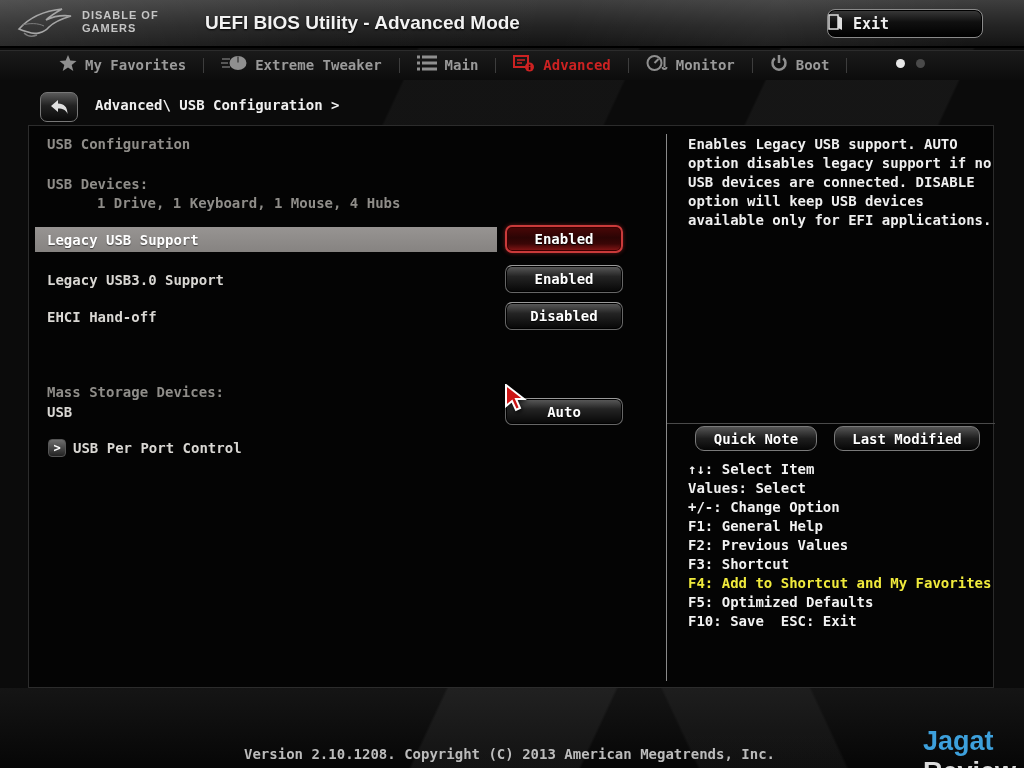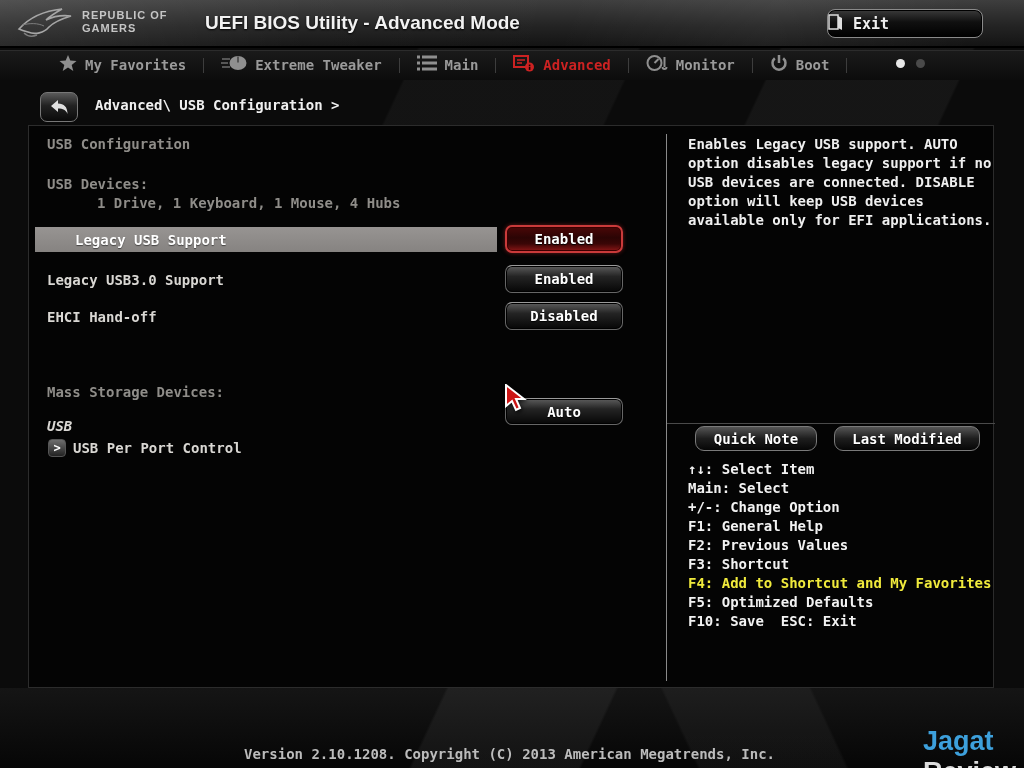--- a/index.html
+++ b/index.html
@@ -63,21 +63,21 @@
   .white-label { position:absolute; font-size:14px; font-weight:bold; color:#d9d7d3; white-space:pre; }
   .sec-title { left:18px; top:10px; }
   .dev-label { left:18px; top:50px; }
   .dev-value { left:68px; top:69px; }
 
   .opt-bar {
     position:absolute; left:6px; width:462px; height:25px; display:flex; align-items:center;
     cursor:pointer;
   }
   .opt-bar .opt-lbl { font-size:14px; font-weight:bold; color:#d9d7d3; padding-left:12px; }
-  .opt-bar.selected { background:linear-gradient(180deg,#979492 0%,#868381 100%);padding-left:28px; }
+  .opt-bar.selected { background:linear-gradient(180deg,#979492 0%,#868381 100%); }
   .opt-bar.selected .opt-lbl { color:#fff; text-shadow:0 1px 1px rgba(0,0,0,0.5); }
   .bar-r1 { top:101px; }
   .lbl-r2 { left:18px; top:146px; }
   .lbl-r3 { left:18px; top:183px; }
 
   .val-btn {
     position:absolute; left:476px; width:118px; height:28px;
     border-radius:7px; cursor:pointer;
     font-family:"DejaVu Sans Mono",monospace; font-size:14px; font-weight:bold; color:#fff;
     text-shadow:0 1px 1px #000;
@@ -88,21 +88,21 @@
   .btn-r1 { top:99px; }
   .btn-r2 { top:139px; }
   .btn-r3 { top:176px; }
   .val-btn.accent {
     background:linear-gradient(180deg,#4a0707 0%,#2b0404 45%,#3a0606 70%,#8a1616 100%);
     border:2px solid #c93a3a;
     box-shadow:0 0 0 1px #3a0000 inset, 0 0 4px rgba(200,40,40,0.5);
   }
 
   .ms-label { left:18px; top:258px; }
-  .usb-label { left:18px; top:292px;font-style:italic; }
+  .usb-label { left:18px; top:278px; }
   .btn-auto { top:272px; height:27px; }
 
   .submenu-row { position:absolute; left:19px; top:313px; display:flex; align-items:center; gap:7px; cursor:pointer; }
   .submenu-icon {
     width:18px; height:18px; border-radius:4px;
     background:linear-gradient(180deg,#6e6e6e,#222); border:1px solid #555;
     color:#fff; font-size:12px; font-weight:bold; line-height:16px; text-align:center;
   }
   .submenu-lbl { font-size:14px; font-weight:bold; color:#d9d7d3; }
 
@@ -146,21 +146,21 @@
 
   <div class="header">
     <span class="rog-logo">
       <svg width="58" height="38" viewBox="0 0 58 38">
         <path d="M3 24 C12 14 26 6 46 4 C39 8 34 11 30 15 C38 11 47 10 55 11 C45 14 38 17 33 22 C28 28 19 30 12 27 C8 26 5 25 3 24 Z" fill="none" stroke="#a6a6a6" stroke-width="1.6"></path>
         <path d="M8 28 C11 31 16 32 21 30" fill="none" stroke="#7e7e7e" stroke-width="1.4"></path>
         <path d="M6 20 C14 18 22 18 28 21" fill="none" stroke="#7e7e7e" stroke-width="1"></path>
       </svg>
     </span>
     <div class="brand">
-      <div class="l1">REPUBLIC OF</div>
+      <div class="l1">DISABLE OF</div>
       <div class="l2">GAMERS</div>
     </div>
     <div class="page-title">UEFI BIOS Utility - Advanced Mode</div>
     <button class="exit-btn">
       <span>
         <svg width="15" height="18" viewBox="0 0 15 18">
           <rect x="1" y="2" width="9" height="14" fill="none" stroke="#ddd" stroke-width="1.5"></rect>
           <path d="M10 3 L14 5 L14 17 L10 15 Z" fill="#ddd"></path>
         </svg>
       </span>
@@ -278,21 +278,21 @@
 
     <div class="vdivider"></div>
     <div class="help-text">Enables Legacy USB support. AUTO option disables legacy support if no USB devices are connected. DISABLE option will keep USB devices available only for EFI applications.</div>
     <div class="hdivider"></div>
 
     <button class="note-btn qn-btn">Quick Note</button>
     <button class="note-btn lm-btn">Last Modified</button>
 
     <div class="hints">
       <div class="hint">↑↓: Select Item</div>
-      <div class="hint">Main: Select</div>
+      <div class="hint">Values: Select</div>
       <div class="hint">+/-: Change Option</div>
       <div class="hint">F1: General Help</div>
       <div class="hint">F2: Previous Values</div>
       <div class="hint">F3: Shortcut</div>
       <div class="hint hl">F4: Add to Shortcut and My Favorites</div>
       <div class="hint">F5: Optimized Defaults</div>
       <div class="hint">F10: Save  ESC: Exit</div>
     </div>
   </div>
 

